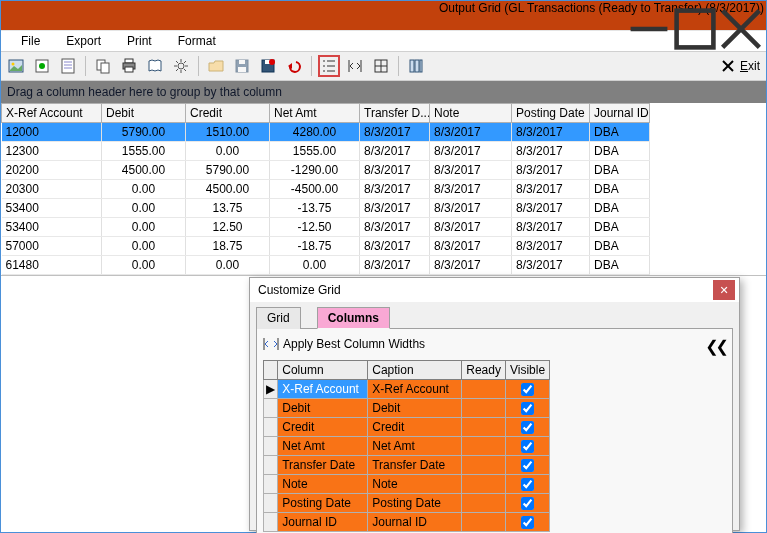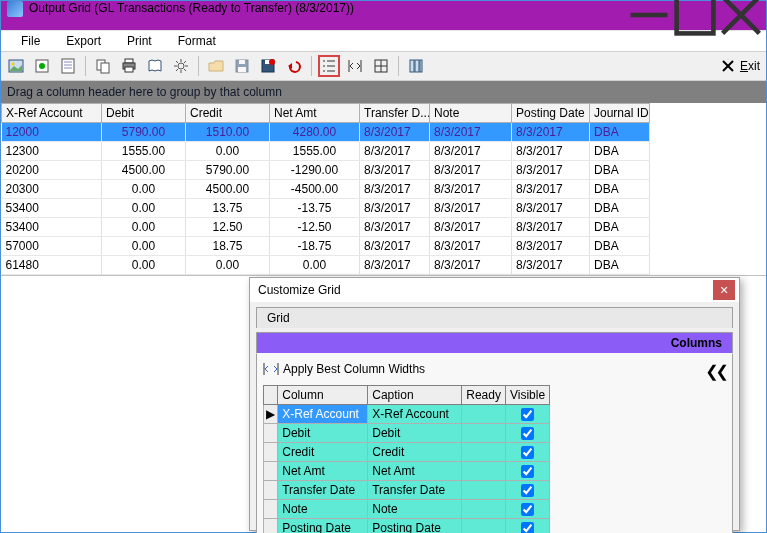--- a/index.html
+++ b/index.html
@@ -1,20 +1,20 @@
 <!DOCTYPE html>
 <html><head>
 <meta charset="utf-8">
 <style>
 * { box-sizing: border-box; font-family: "Segoe UI", Tahoma, sans-serif; }
 body { margin: 0; background: #fff; font-size: 12px; color: #000; }
 
 .window { width: 767px; height: 533px; border: 1px solid #4a90d9; position: relative; background: #fff; }
 
-.titlebar { height: 30px; background: #a21caf; display: flex; align-items: flex-start; padding: 0 2px 0 6px; border-bottom: 1px solid #e5e5e5; }
+.titlebar { height: 30px; background: #c2410c; display: flex; align-items: flex-end; padding: 0 2px 0 6px; border-bottom: 1px solid #e5e5e5; flex-direction: column; }
 .titlebar .app-icon { width: 16px; height: 16px; background: linear-gradient(135deg,#3a7bd5,#8cc8ff); border-radius: 2px; margin-right: 6px; position:relative;}
 .titlebar .title { flex: 1; color: #000; font-size: 12px; }
 .win-controls { display: flex; }
 .win-btn { width: 46px; height: 28px; display:flex; align-items:center; justify-content:center; color:#555; font-family: 'Segoe MDL2 Assets', sans-serif; }
 
 .menubar { height: 20px; padding: 0 4px; display:flex; gap: 2px; align-items:center; background:#fff; }
 .menubar span { padding: 2px 8px; font-size: 12px; cursor:default;margin-left:8px; }
 
 .toolbar { height: 30px; padding: 2px 4px; display:flex; align-items:center; gap: 4px; border-top:1px solid #d0d0d0; border-bottom:1px solid #d0d0d0; background:#f0f0f0; position:relative;}
 .tbtn { width:22px; height:22px; display:flex; align-items:center; justify-content:center; border:1px solid transparent; }
@@ -23,37 +23,37 @@
 .tbtn.highlighted { border:2px solid #d64545; padding:1px; }
 .exit-btn { position:absolute; right:6px; display:flex; align-items:center; gap:5px; font-size:12px;}
 .exit-btn .underline { text-decoration: underline; }
 
 .group-hdr { background:#808080; color:#0f172a; padding:4px 6px; font-size:12px; }
 
 .grid-wrap { overflow:hidden; border-bottom:1px solid #c0c0c0;}
 table.grid { border-collapse: collapse; width: 648px; table-layout: fixed; }
 table.grid th { background:#f4f4f4; border:1px solid #b0b0b0; padding:2px 4px; text-align:left; font-weight:normal; font-size:12px; white-space:nowrap; overflow:hidden;}
 table.grid td { border-right:1px solid #e0e0e0; border-bottom:1px solid #e8e8e8; padding:2px 4px; font-size:12px; white-space:nowrap; overflow:hidden;}
-table.grid tr.selected td { background:#3399ff; color:#4c1d95; }
+table.grid tr.selected td { background:#3399ff; color:#000000; }
 .num { text-align:center; }
 
 .dialog { position:absolute; left:248px; top:276px; width:491px; height:254px; border:1px solid #a0a0a0; background:#f0f0f0; box-shadow: 3px 3px 8px rgba(0,0,0,0.3);}
 .dialog .dlg-title { height:24px; display:flex; align-items:center; padding:0 4px 0 8px; background:#fff; }
 .dialog .dlg-title .txt { flex:1; font-size:12px;}
 .dialog .close { width:22px; height:20px; background:#c75050; color:#fff; display:flex; align-items:center; justify-content:center; font-size:11px;}
 
-.tabs { padding:4px 6px 0 6px; display:flex; gap:4px;flex-direction:column;}
+.tabs { padding:4px 6px 0 6px; display:flex; gap:16px;}
 .tab { padding:3px 10px; border:1px solid #a0a0a0; background:#e8e8e8; font-size:12px; position:relative; top:1px; border-bottom:none;}
-.tab.active { background:#8b5cf6; border-bottom:1px solid #f8f8f8; font-weight:bold; z-index:2;text-align:right;}
+.tab.active { background:#f9a8d4; border-bottom:1px solid #f8f8f8; font-weight:bold; z-index:2;text-align:right;}
 .tabbody { margin:0 6px 6px 6px; border:1px solid #a0a0a0; background:#f8f8f8; padding:6px; height:212px;}
 .apply-row { display:flex; align-items:flex-start; justify-content:space-between; padding:2px 0 4px 0;}
 .apply-row .lbl { display:flex; align-items:center; gap:4px; font-size:12px;}
 .apply-row .arrow { font-family:"Arial Black"; font-size:16px; letter-spacing:-3px;}
 
-table.cols { border-collapse:collapse; font-size:12px; background:#5eead4;}
+table.cols { border-collapse:collapse; font-size:12px; background:#f97316;}
 table.cols th { border:1px solid #808080; padding:2px 4px; font-weight:normal; background:#eee; text-align:left;}
 table.cols td { border:1px solid #b0b0b0; padding:2px 4px;}
 table.cols td.ptr { width:10px; text-align:center; padding:0 2px; background:#eee;}
 table.cols td.sel { background:#3399ff; color:#fff;}
 table.cols input[type=checkbox]{ margin:0 auto; display:block;}
 </style>
 </head>
 <body>
 
 <div class="window">

